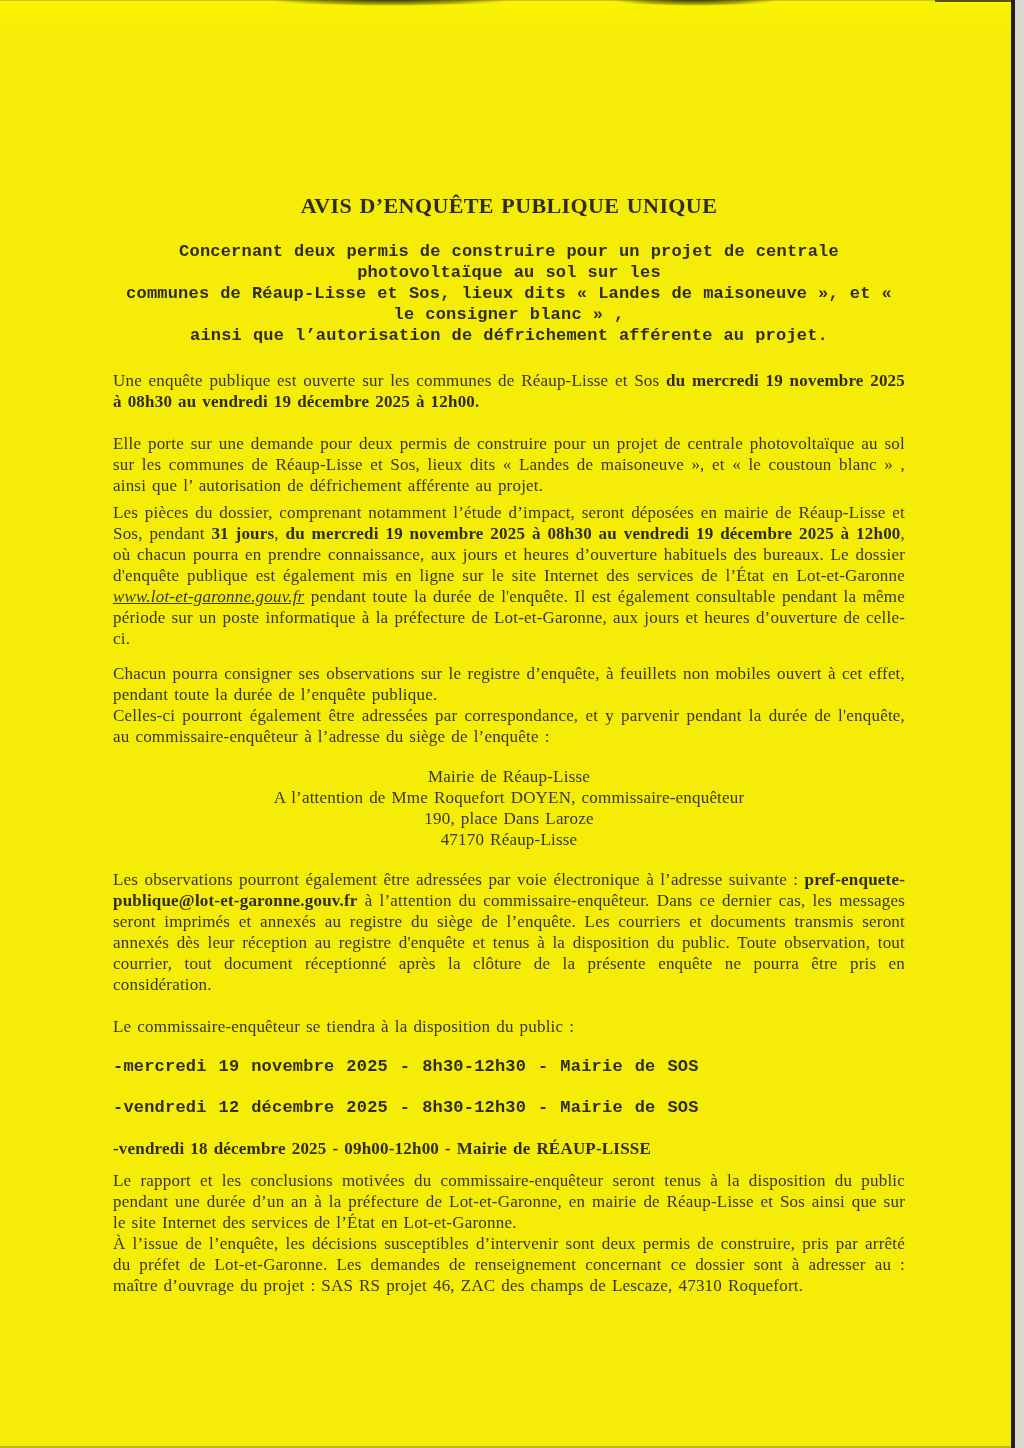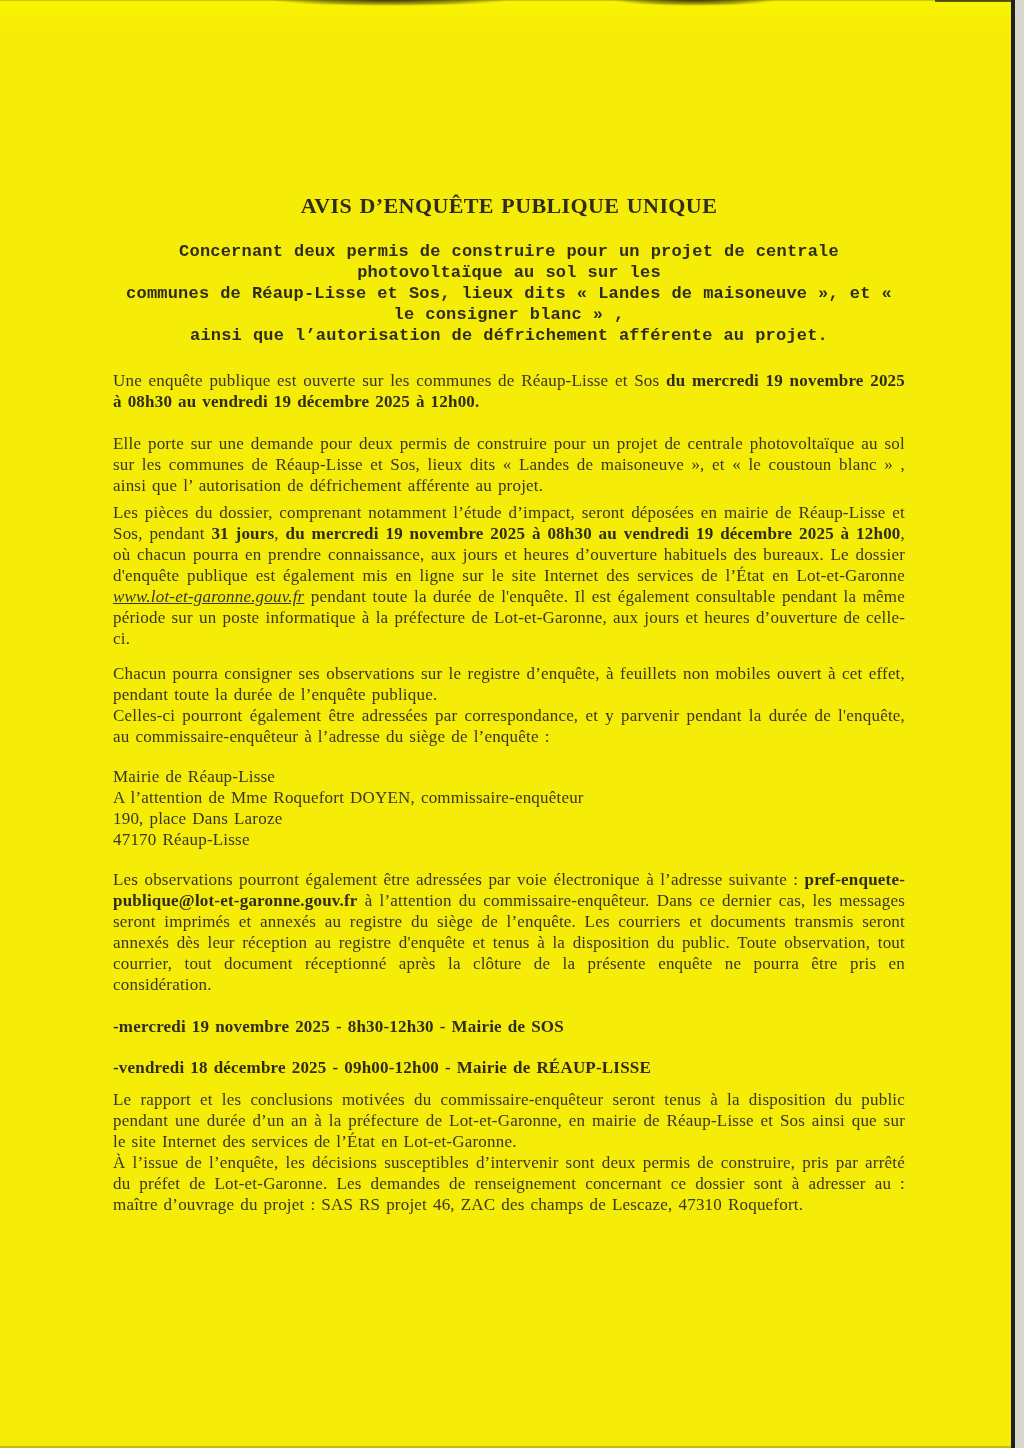--- a/index.html
+++ b/index.html
@@ -27,25 +27,25 @@
   .content{
     position:absolute;left:113px;top:193px;width:792px;
     color:var(--ink);font-size:17px;line-height:21px;
     letter-spacing:.2px;word-spacing:1.5px;text-align:justify;
   }
   .title{margin:0 0 22px;font-size:22px;line-height:26px;font-weight:bold;
     letter-spacing:.4px;text-align:center;color:var(--ink-strong);}
   .subtitle{margin:0 0 24px;font-weight:bold;text-align:center;color:var(--ink-strong);word-spacing:.5px;font-family:Liberation Mono, monospace;}
   p{margin:0 0 21px;}
   .mb6{margin-bottom:6px;}   .mb14{margin-bottom:14px;}
-  .mb19{margin-bottom:19px;} .mb20{margin-bottom:20px;}
+  .mb19{margin-bottom:19px;} .mb20{margin-bottom:20px;font-family:Liberation Mono, monospace;}
   .mb11{margin-bottom:11px;} .mb0{margin-bottom:0;}
   .b{font-weight:bold;color:var(--ink-strong);}
   .iu{font-style:italic;text-decoration:underline;}
-  .addr{text-align:left;margin:0 0 19px;}
+  .addr{text-align:center;margin:0 0 19px;}
   .sched{font-weight:bold;color:var(--ink-strong);}
 </style>
 </head>
 <body>
 
 <div class="page">
 
   <div class="top-hairline"></div>
   <div class="smudge smudge-1"></div>
   <div class="smudge smudge-2"></div>
@@ -75,21 +75,23 @@
 
     <div class="addr">
       <div>Mairie de Réaup-Lisse</div>
       <div>A l’attention de Mme Roquefort DOYEN, commissaire-enquêteur</div>
       <div>190, place Dans Laroze</div>
       <div>47170  Réaup-Lisse</div>
     </div>
 
     <p><span>Les observations pourront également être adressées par voie électronique à l’adresse suivante : </span><span class="b">pref-enquete-publique@lot-et-garonne.gouv.fr</span><span> à l’attention du commissaire-enquêteur. Dans ce dernier cas, les messages seront imprimés et annexés au registre du siège de l’enquête. Les courriers et documents transmis seront annexés dès leur réception au registre d'enquête et tenus à la disposition du public. Toute observation, tout courrier, tout document réceptionné après la clôture de la présente enquête ne pourra être pris en considération.</span></p>
 
+    <p class="mb19">Le commissaire-enquêteur se tiendra à la disposition du public :</p>
 
     <p class="sched mb20">-mercredi 19 novembre 2025 - 8h30-12h30 - Mairie de SOS</p>
+    <p class="sched mb20">-vendredi 12 décembre 2025 - 8h30-12h30 - Mairie de SOS</p>
     <p class="sched mb11">-vendredi 18 décembre 2025 - 09h00-12h00 - Mairie de RÉAUP-LISSE</p>
 
     <p class="mb0">Le rapport et les conclusions motivées du commissaire-enquêteur seront tenus à la disposition du public pendant une durée d’un an à la préfecture de Lot-et-Garonne, en mairie de Réaup-Lisse et Sos ainsi que sur le site Internet des services de l’État en Lot-et-Garonne.</p>
     <p class="mb0">À l’issue de l’enquête, les décisions susceptibles d’intervenir sont deux permis de construire, pris par arrêté du préfet de Lot-et-Garonne. Les demandes de renseignement concernant ce dossier sont à adresser au : maître d’ouvrage du projet : SAS RS projet 46, ZAC des champs de Lescaze, 47310 Roquefort.</p>
 
   </div>
 </div>
 
 </body></html>

